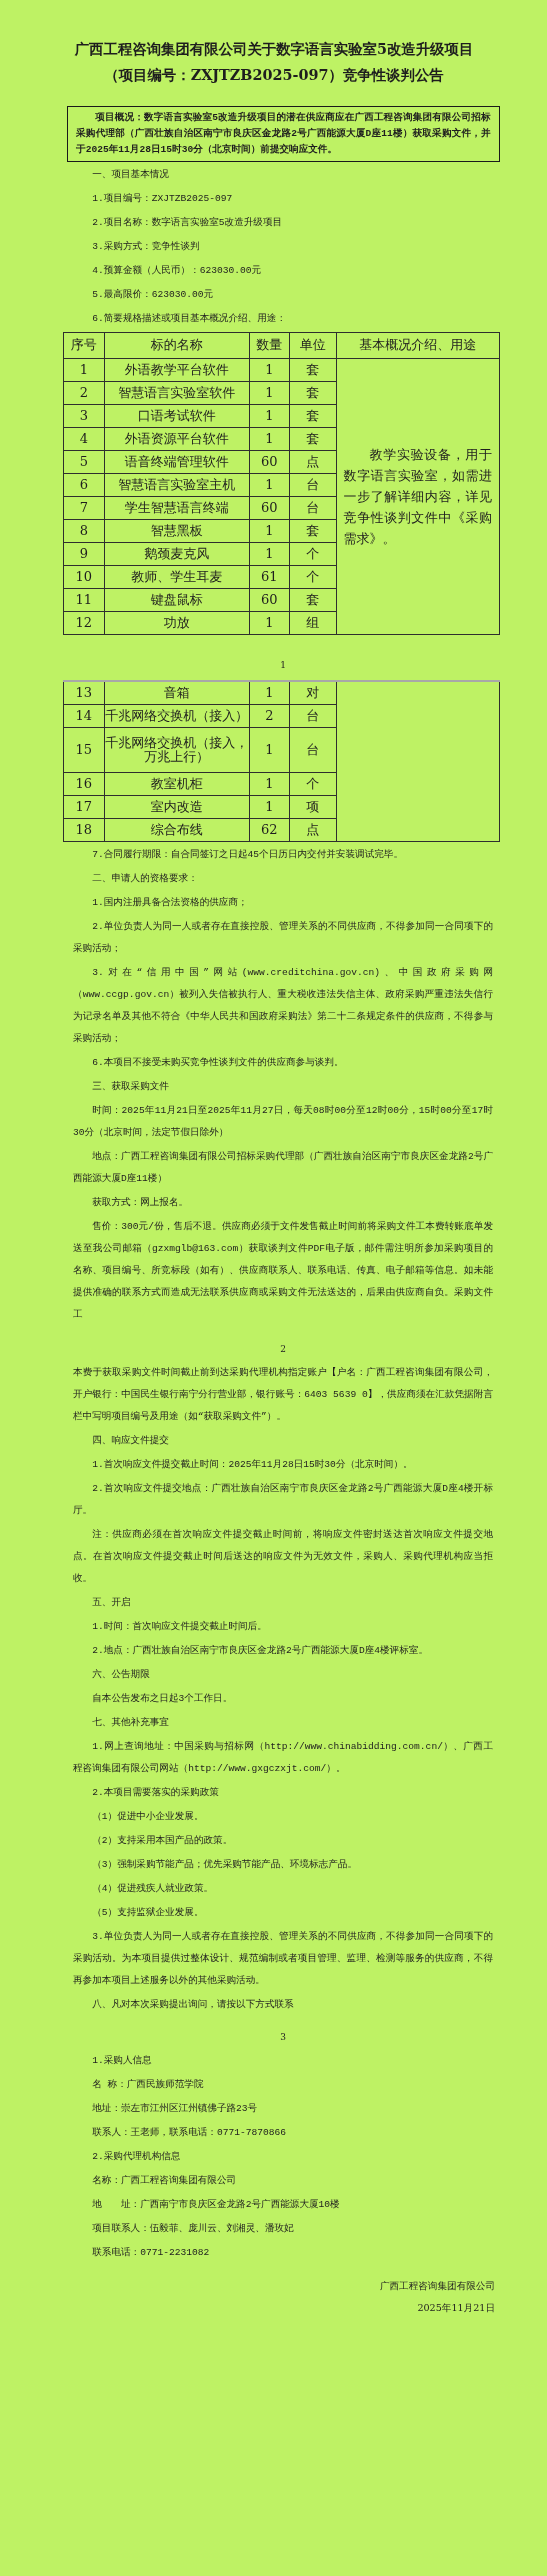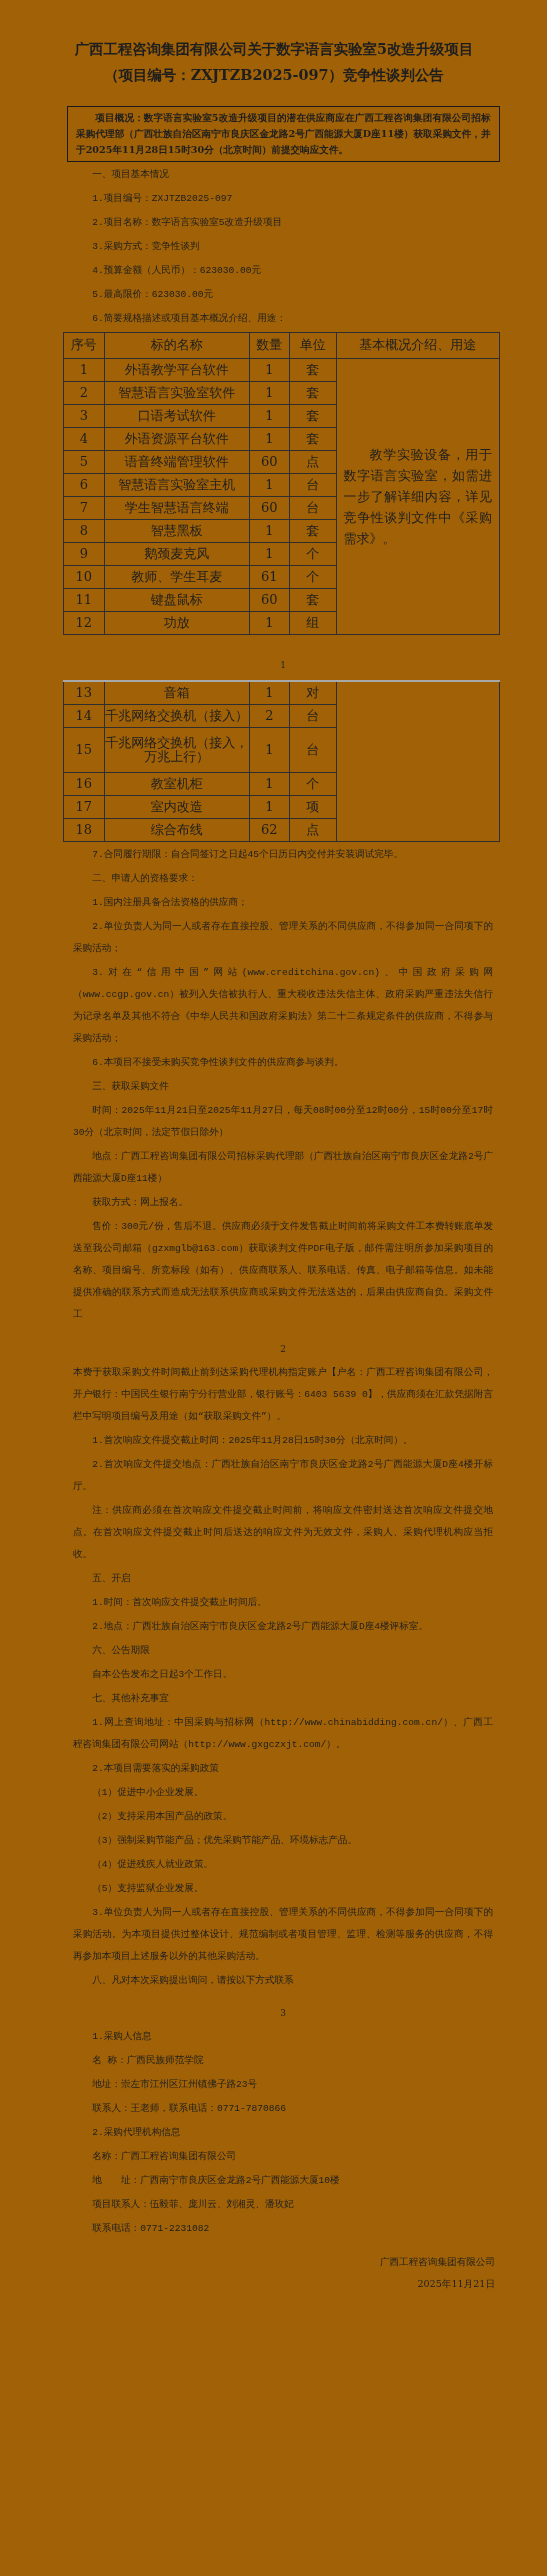--- a/index.html
+++ b/index.html
@@ -1,27 +1,27 @@
 <!DOCTYPE html>
 <html style="font-size:11px"><head>
 <meta charset="utf-8">
 <style>
   html,body{margin:0;padding:0;background:#ffffff;}
   .doc{
-    position:relative;width:548px;height:2576px;margin:0 auto;background:#a16207;
+    position:relative;width:548px;height:2576px;margin:0 auto;background:#bef264;
     color:#1e1e1e;font-family:"DejaVu Serif","Liberation Serif",serif;font-size:9.6px;
     overflow:hidden;
   }
   .content{padding:0 53px 0 71px;}
   .title{margin:36px 27px 0;text-align:center;font-weight:bold;font-size:14.4px;line-height:26px;}
   .obox{
     margin:18px -4.8px 0 -4.1px;border:1.4px solid #1a1a1a;padding:3.4px 8.2px;
     font-weight:bold;line-height:15.7px;text-align:justify;
   }
-  .obox .otext{text-indent:2em;margin:0;}
+  .obox .otext{text-indent:2em;margin:0;font-family:Liberation Mono, monospace;}
   p.line{margin:2px;line-height:22px;text-align:justify;font-family:Liberation Mono, monospace;}
   .ind{text-indent:2em;}
   .mt6{margin-top:4.1px;}
   .mt4{margin-top:2.7px;}
   .mt2{margin-top:1.4px;}
   table.goods{
     border-collapse:collapse;table-layout:fixed;width:437px;margin-left:-8.2px;
     font-size:13px;border:1.4px solid #262626;
   }
   table.goods2{border-top:2.1px solid #a8a8a8;margin-top:4.1px;}
@@ -227,20 +227,21 @@
     <p class="line ind">三、获取采购文件</p>
     <p class="line ind">时间：2025年11月21日至2025年11月27日，每天08时00分至12时00分，15时00分至17时30分（北京时间，法定节假日除外）</p>
     <p class="line ind">地点：广西工程咨询集团有限公司招标采购代理部（广西壮族自治区南宁市良庆区金龙路2号广西能源大厦D座11楼）</p>
     <p class="line ind">获取方式：网上报名。</p>
     <p class="line ind">售价：300元/份，售后不退。供应商必须于文件发售截止时间前将采购文件工本费转账底单发送至我公司邮箱（gzxmglb@163.com）获取谈判文件PDF电子版，邮件需注明所参加采购项目的名称、项目编号、所竞标段（如有）、供应商联系人、联系电话、传真、电子邮箱等信息。如未能提供准确的联系方式而造成无法联系供应商或采购文件无法送达的，后果由供应商自负。采购文件工</p>
 
     <p class="pagenum" id="pagenum-2">2</p>
 
     <p class="line mt2">本费于获取采购文件时间截止前到达采购代理机构指定账户【户名：广西工程咨询集团有限公司，开户银行：中国民生银行南宁分行营业部，银行账号：6403 5639 0】，供应商须在汇款凭据附言栏中写明项目编号及用途（如“获取采购文件”）。</p>
 
+    <p class="line ind">四、响应文件提交</p>
     <p class="line ind">1.首次响应文件提交截止时间：2025年11月28日15时30分（北京时间）。</p>
     <p class="line ind">2.首次响应文件提交地点：广西壮族自治区南宁市良庆区金龙路2号广西能源大厦D座4楼开标厅。</p>
     <p class="line ind">注：供应商必须在首次响应文件提交截止时间前，将响应文件密封送达首次响应文件提交地点。在首次响应文件提交截止时间后送达的响应文件为无效文件，采购人、采购代理机构应当拒收。</p>
 
     <p class="line ind">五、开启</p>
     <p class="line ind">1.时间：首次响应文件提交截止时间后。</p>
     <p class="line ind">2.地点：广西壮族自治区南宁市良庆区金龙路2号广西能源大厦D座4楼评标室。</p>
 
     <p class="line ind">六、公告期限</p>
     <p class="line ind">自本公告发布之日起3个工作日。</p>

